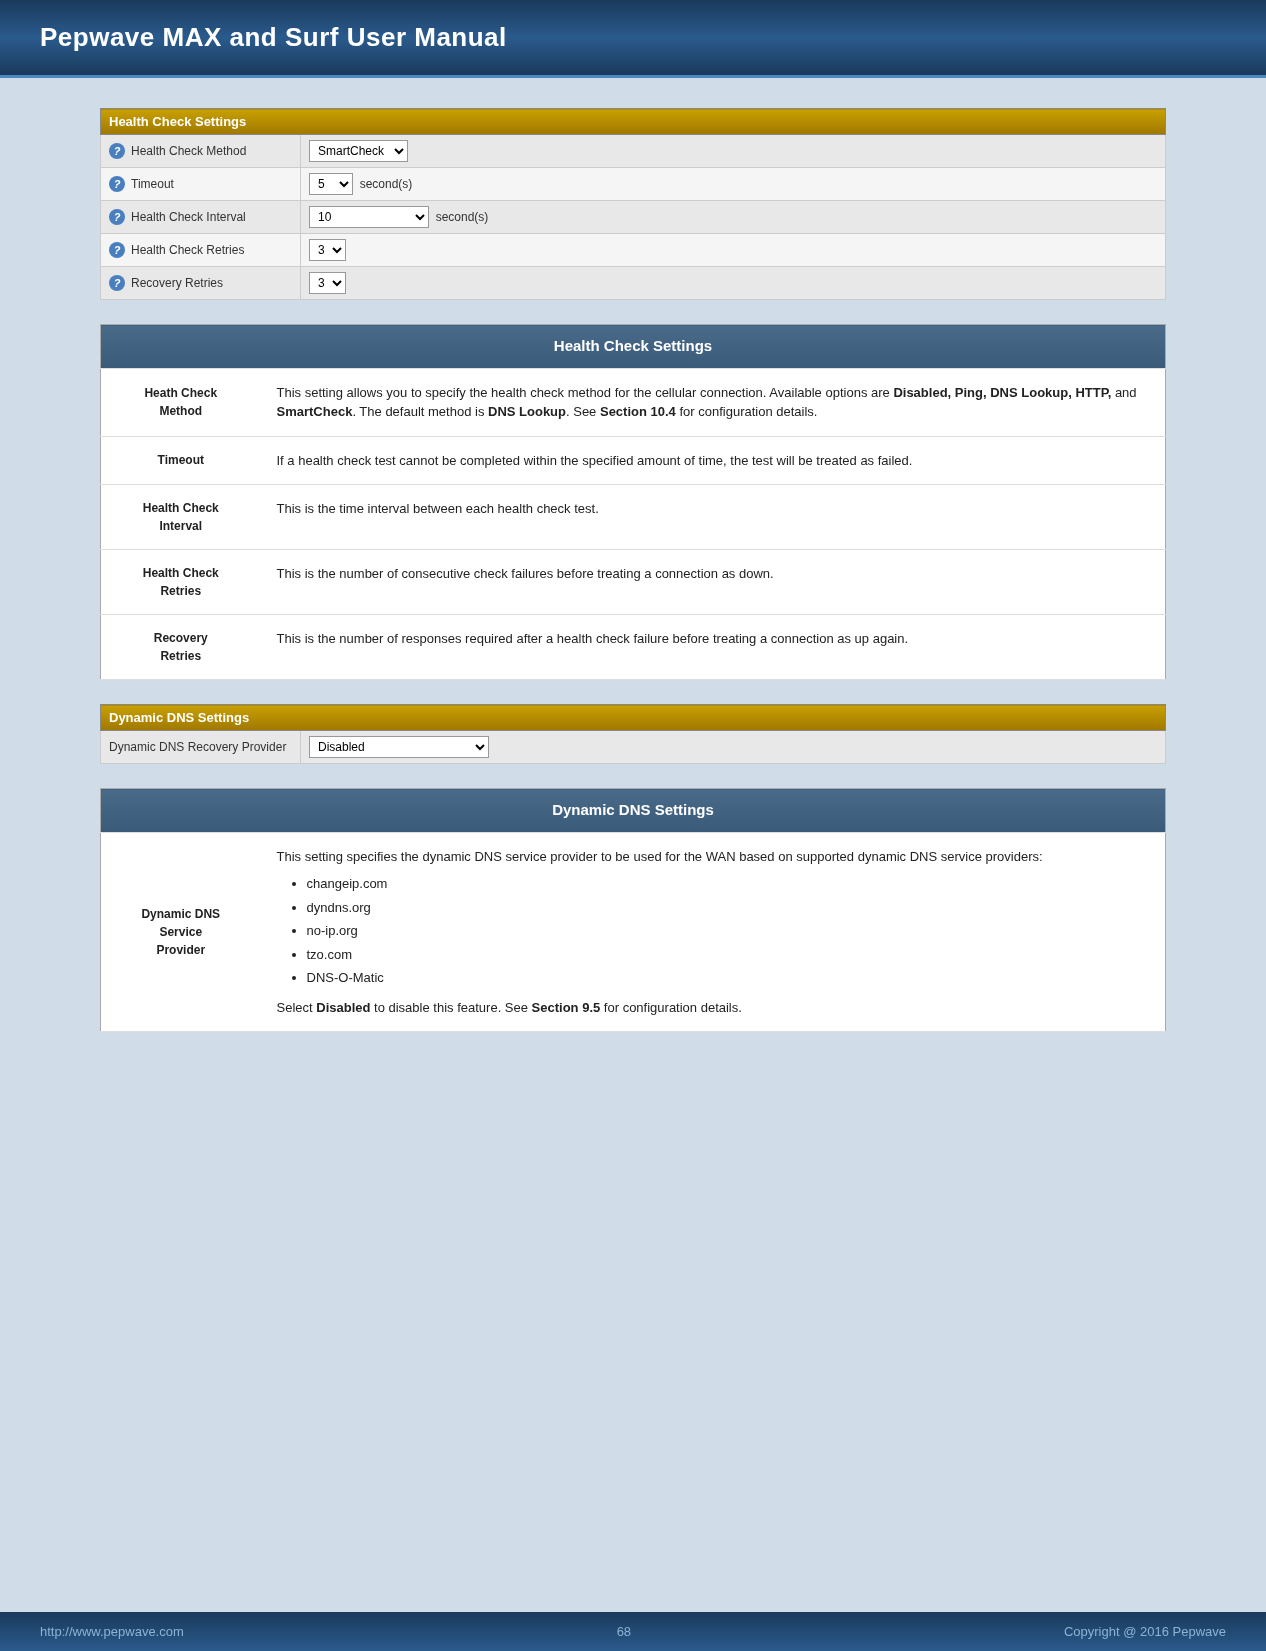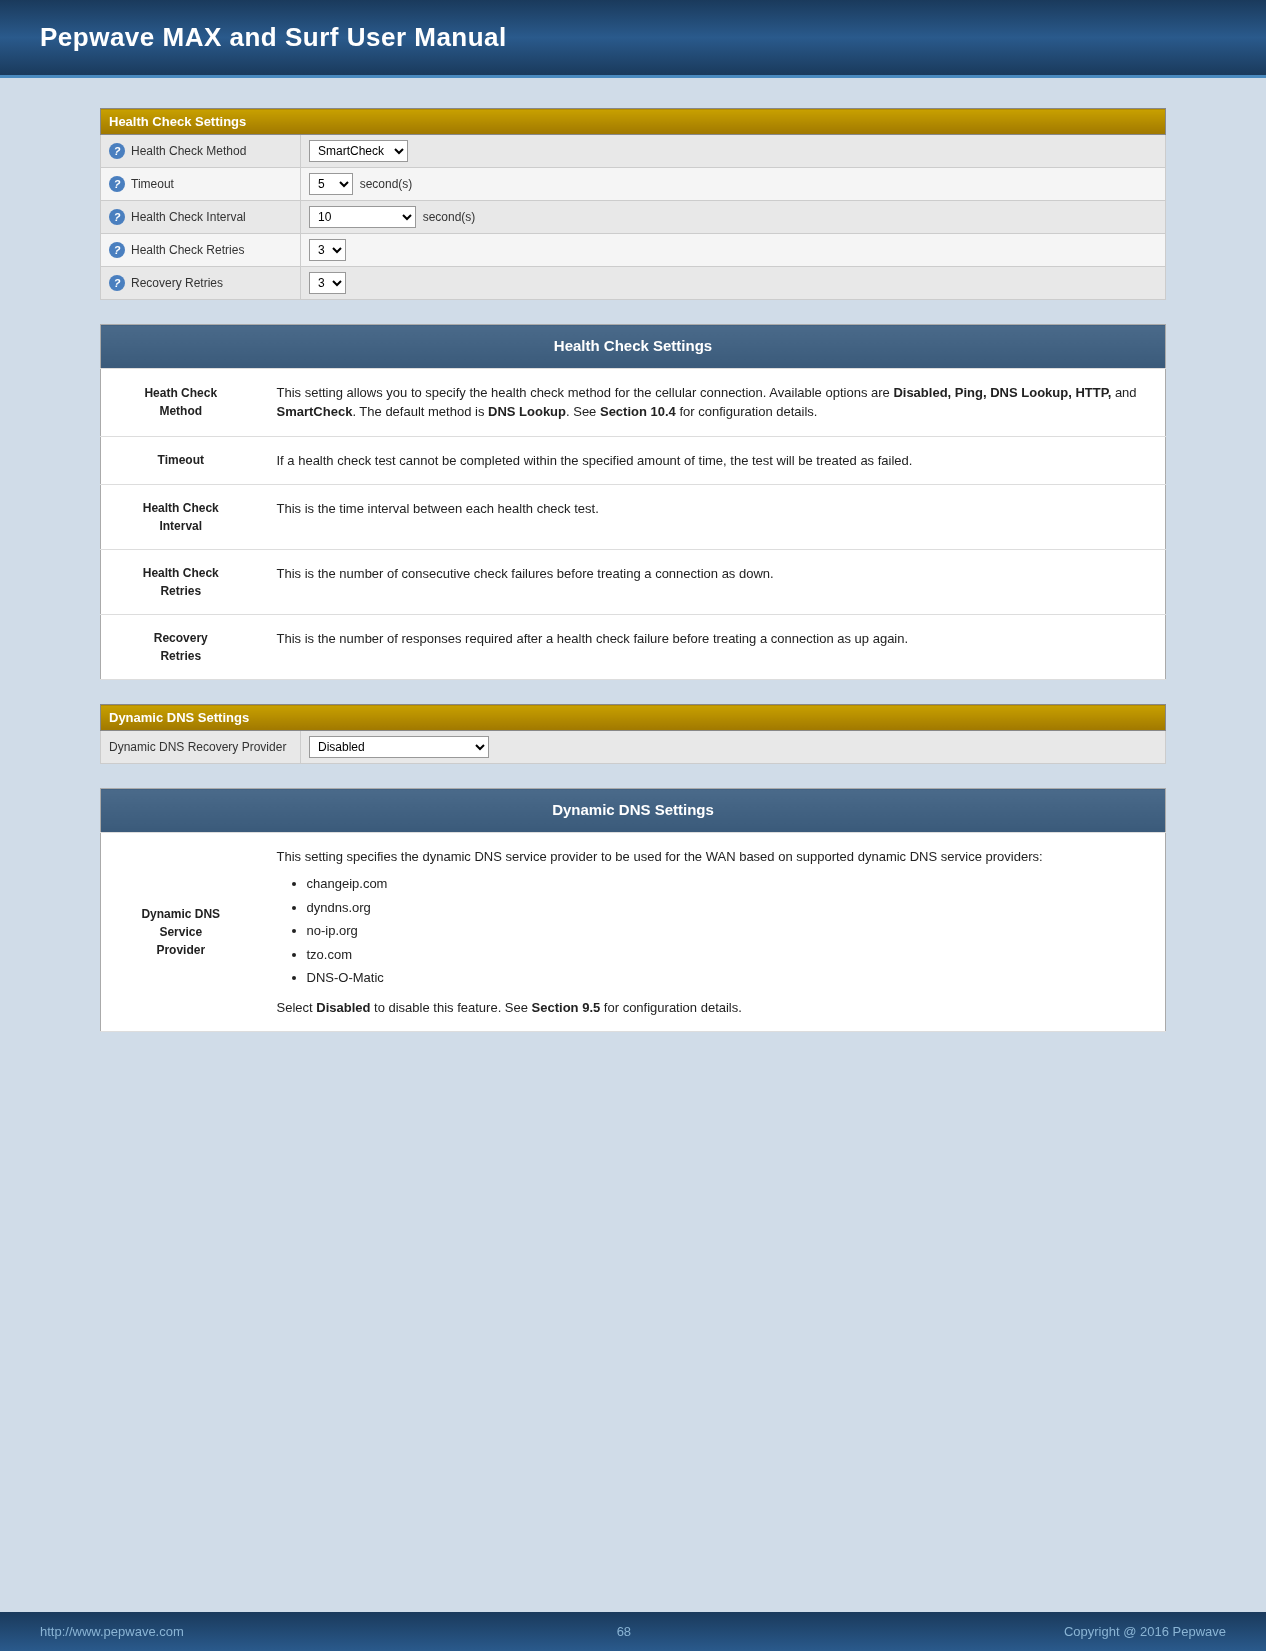--- a/index.html
+++ b/index.html
@@ -212,21 +212,21 @@
               <option>20</option>
             </select>
             &nbsp;second(s)
           </td>
         </tr>
         <tr>
           <td class="label-cell">
             <span class="help-icon">?</span>Health Check Interval
           </td>
           <td>
-            <select style="width:107px">
+            <select style="width:120px">
               <option>10</option>
               <option>20</option>
               <option>30</option>
             </select>
             &nbsp;second(s)
           </td>
         </tr>
         <tr>
           <td class="label-cell">
             <span class="help-icon">?</span>Health Check Retries

